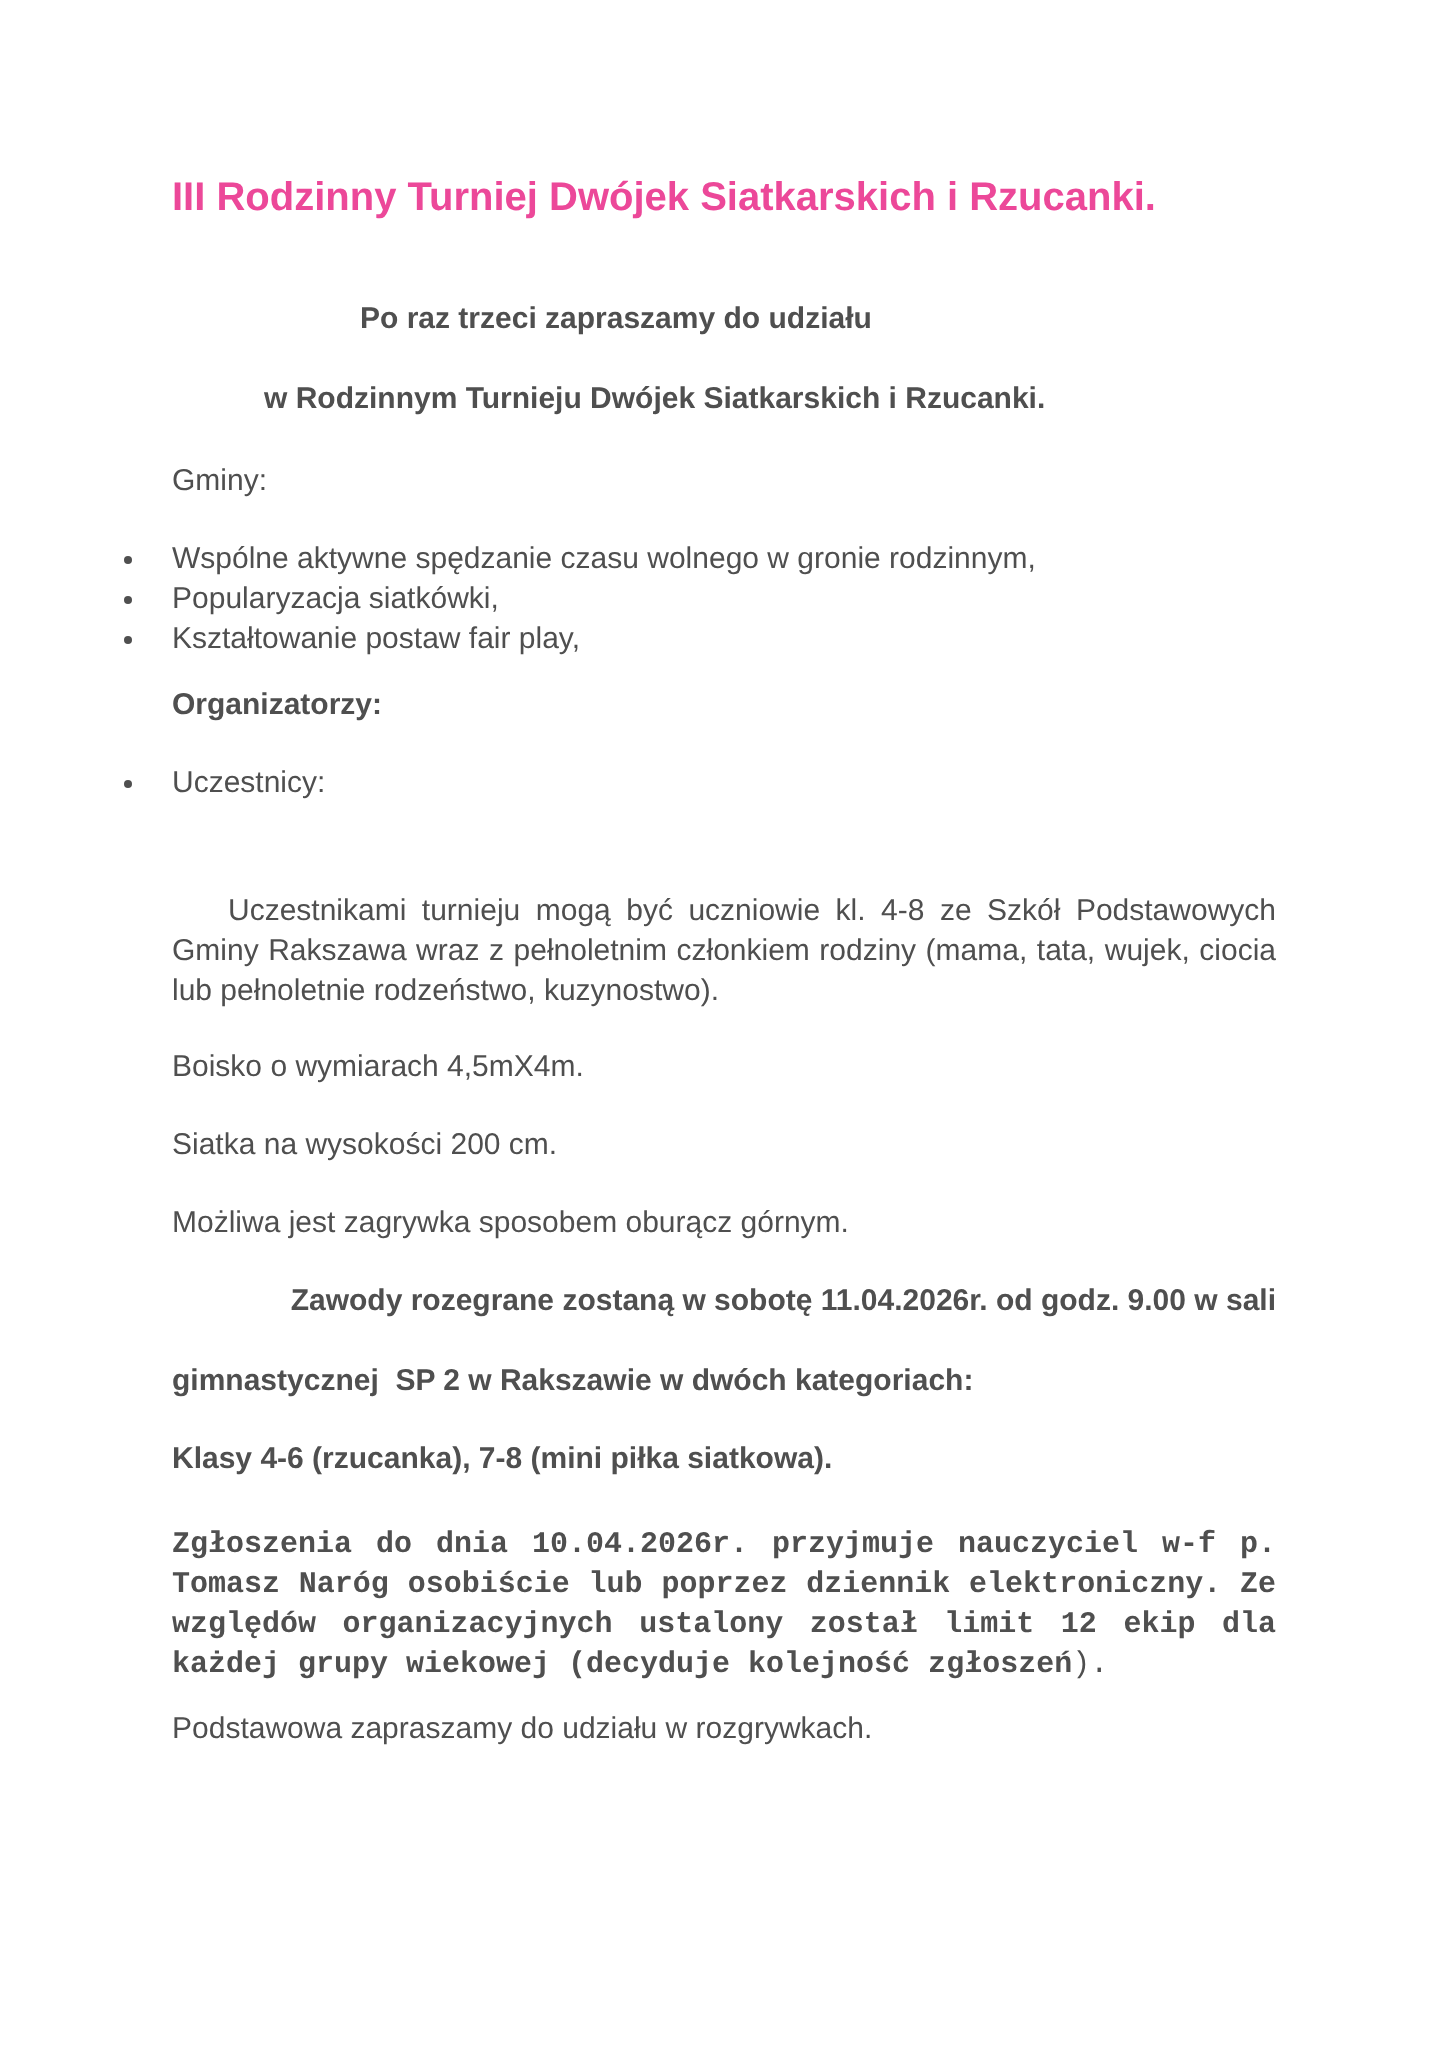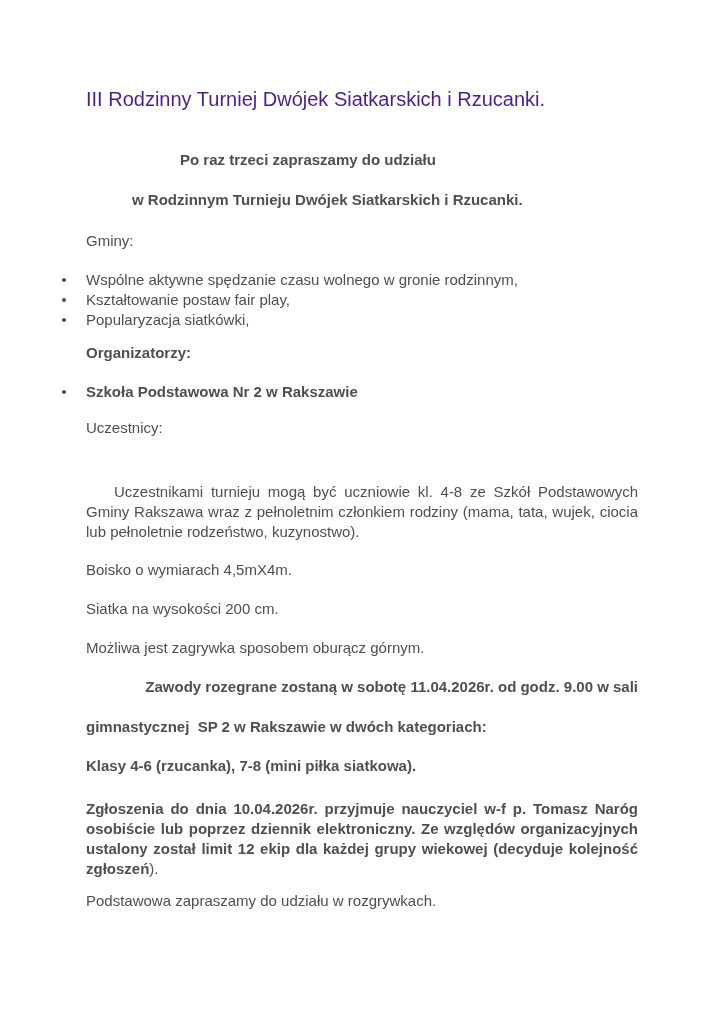--- a/index.html
+++ b/index.html
@@ -16,22 +16,22 @@
     padding: 88px 86px 0 86px;
     font-family: "Liberation Sans", sans-serif;
     font-size: 15px;
     line-height: 20px;
     color: #4f4f4f;
     overflow: hidden;
   }
   .doc-title {
     font-size: 20px;
     line-height: 23px;
-    font-weight: normal;
-    color: #4c1d95;
+    font-weight: bold;
+    color: #ec4899;
     margin: 0 0 39px 0;
   }
   p { margin: 0 0 19px 0; }
   .bold { font-weight: bold; }
   .sub1 { padding-left: 94px; font-weight: bold; margin-bottom: 20px; }
   .sub2 { padding-left: 46px; font-weight: bold; margin-bottom: 21px; }
   ul.bullets {
     list-style: none;
     margin: 0 0 13px 0;
     padding: 0;
@@ -46,21 +46,21 @@
     top: 8px;
     width: 4px;
     height: 4px;
     border-radius: 50%;
     background: #4f4f4f;
   }
   ul.organizer { margin-bottom: 16px; }
   .justify { text-align: justify; }
   .indent { text-indent: 28px; }
   .pre { white-space: pre-wrap; }
-  .mb12 { margin-bottom: 12px; }
+  .mb12 { margin-bottom: 12px; font-family: Liberation Mono, monospace; }
   .mb18 { margin-bottom: 18px; margin-top: 44px; }
   .mb20 { margin-bottom: 20px; text-align: right; }
   .mb21 { margin-bottom: 21px; }
   .mb23 { margin-bottom: 23px; }
 </style>
 </head>
 <body>
 
 <div class="page">
 
@@ -71,34 +71,33 @@
 
   <p>Gminy:</p>
 
   <ul class="bullets">
     <li>
       <span class="dot"></span>
       <span>Wspólne aktywne spędzanie czasu wolnego w gronie rodzinnym,</span>
     </li>
     <li>
       <span class="dot"></span>
-      <span>Kształtowanie postaw fair play,</span>
+      <span>Popularyzacja siatkówki,</span>
     </li>
     <li>
       <span class="dot"></span>
-      <span>Popularyzacja siatkówki,</span>
+      <span>Kształtowanie postaw fair play,</span>
     </li>
   </ul>
 
   <p class="bold">Organizatorzy:</p>
 
   <ul class="bullets organizer">
     <li class="bold">
       <span class="dot"></span>
-      <span>Szkoła Podstawowa Nr 2 w Rakszawie</span>
     </li>
   </ul>
 
   <p>Uczestnicy:</p>
 
   <p class="justify indent mb18">Uczestnikami turnieju mogą być uczniowie kl. 4-8 ze Szkół Podstawowych Gminy Rakszawa wraz z pełnoletnim członkiem rodziny (mama, tata, wujek, ciocia lub pełnoletnie rodzeństwo, kuzynostwo).</p>
 
   <p>Boisko o wymiarach 4,5mX4m.</p>
   <p>Siatka na wysokości 200 cm.</p>
   <p>Możliwa jest zagrywka sposobem oburącz górnym.</p>

